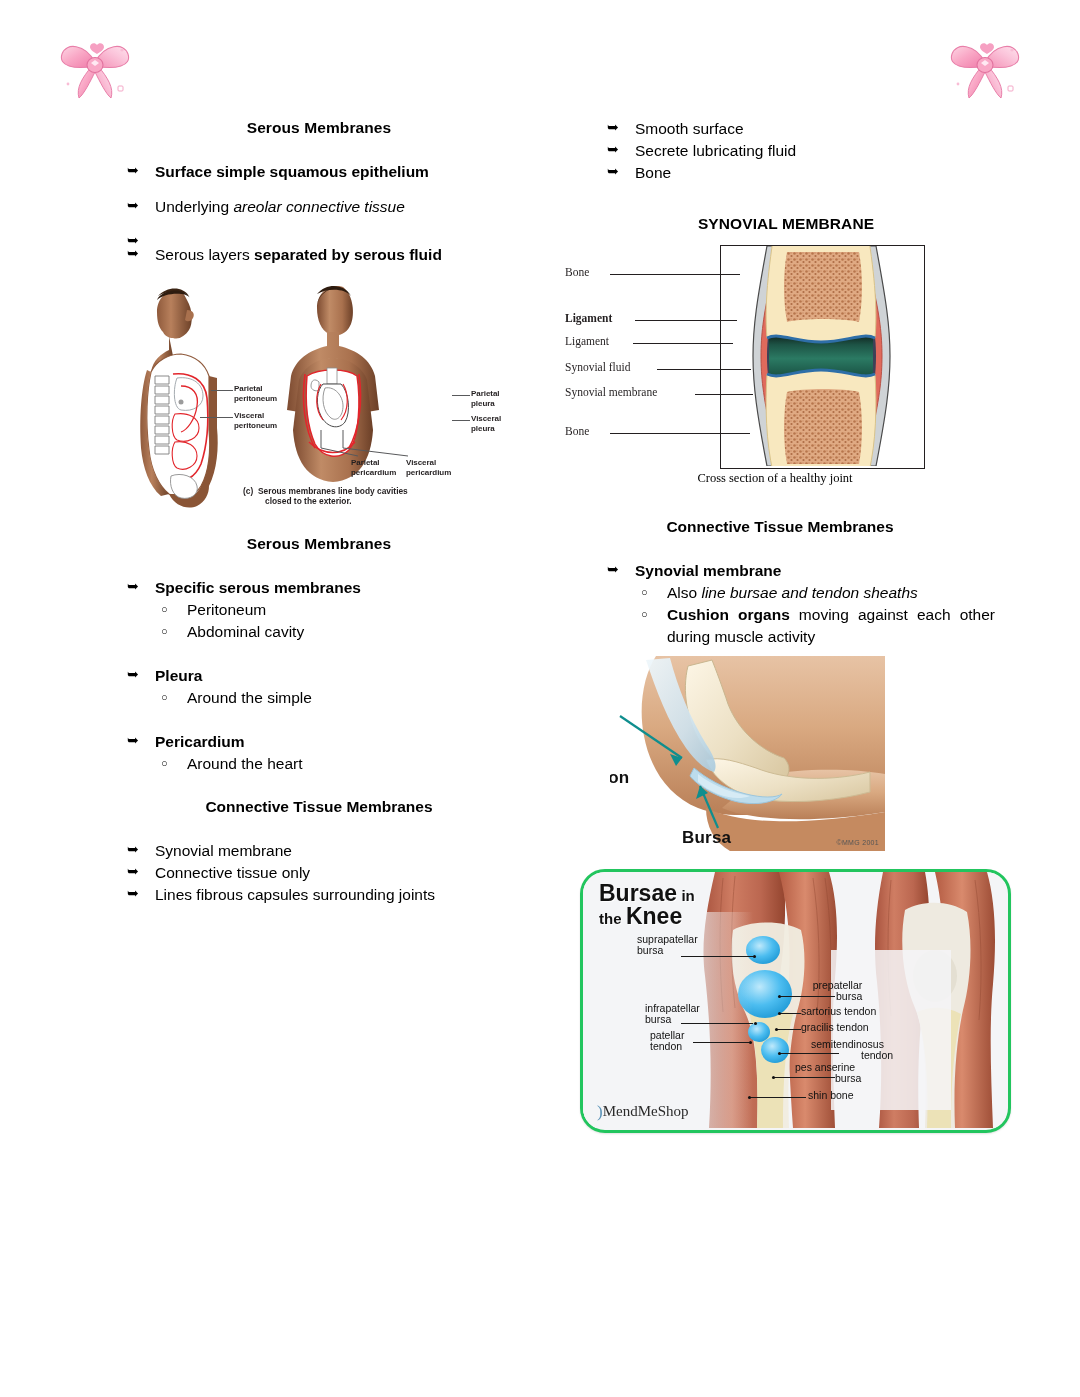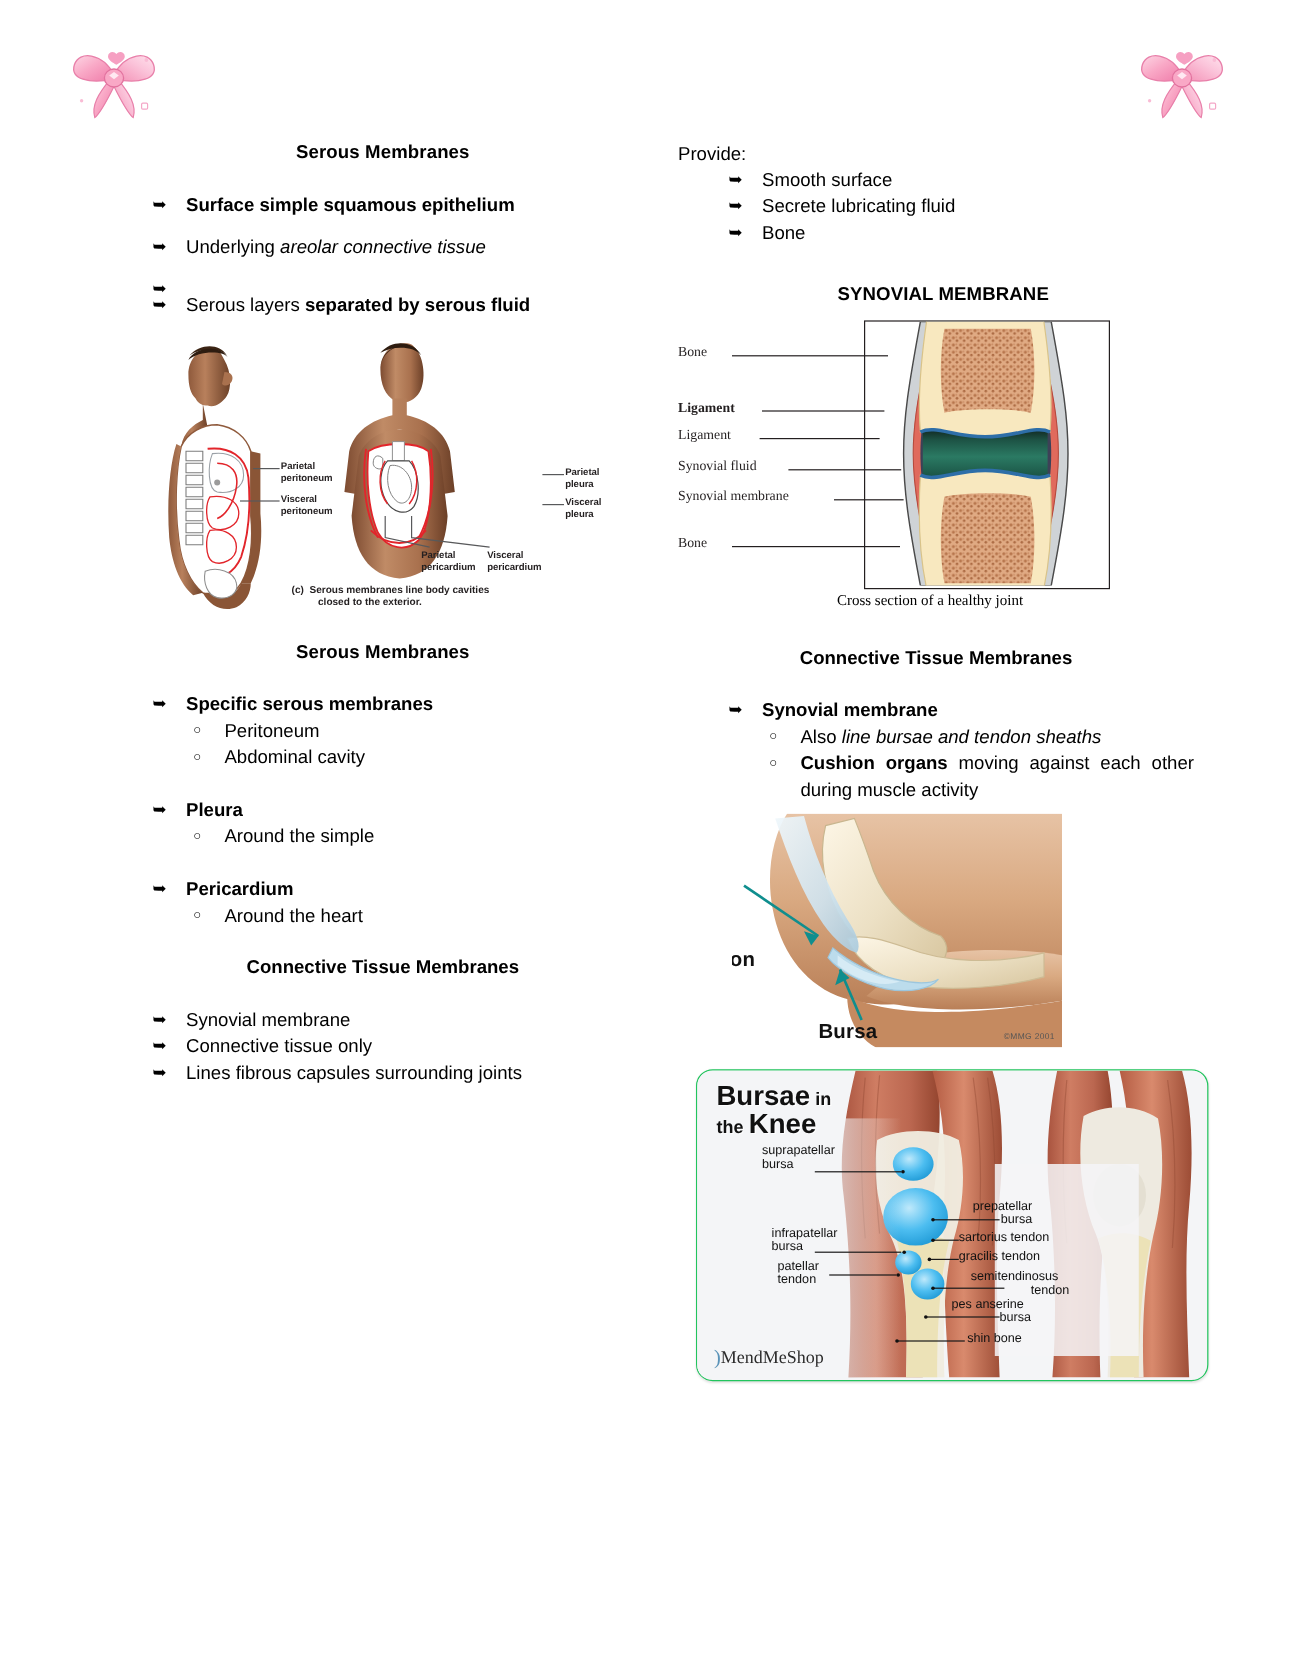--- a/index.html
+++ b/index.html
@@ -204,22 +204,22 @@
     color: #555;
     letter-spacing: .3px;
   }
 
   
   .fig-knee {
     position: relative;
     width: 425px;
     height: 258px;
     margin: 18px 0 0 15px;
-    border: 1px solid #22c55e;
-    border-radius: 14px;
+    border: 3px solid #22c55e;
+    border-radius: 25px;
     background: #f4f5f7;
     overflow: hidden;
     box-shadow: 0 1px 2px rgba(0,0,0,.12);
   }
   .knee-title {
     position: absolute;
     left: 16px;
     top: 10px;
     font-weight: bold;
     color: #111;
@@ -513,21 +513,20 @@
       </li>
       <li class="just-li">
         <span class="arrow">➥</span>
         <span>Lines fibrous capsules surrounding joints</span>
       </li>
     </ul>
   </div>
 
   <div class="col col-right">
 
-    <div class="plain">Provide:</div>
 
     <ul class="l1" style="padding-left:40px">
       <li>
         <span class="arrow">➥</span>
         <span>Smooth surface</span>
       </li>
       <li>
         <span class="arrow">➥</span>
         <span>Secrete lubricating fluid</span>
       </li>

